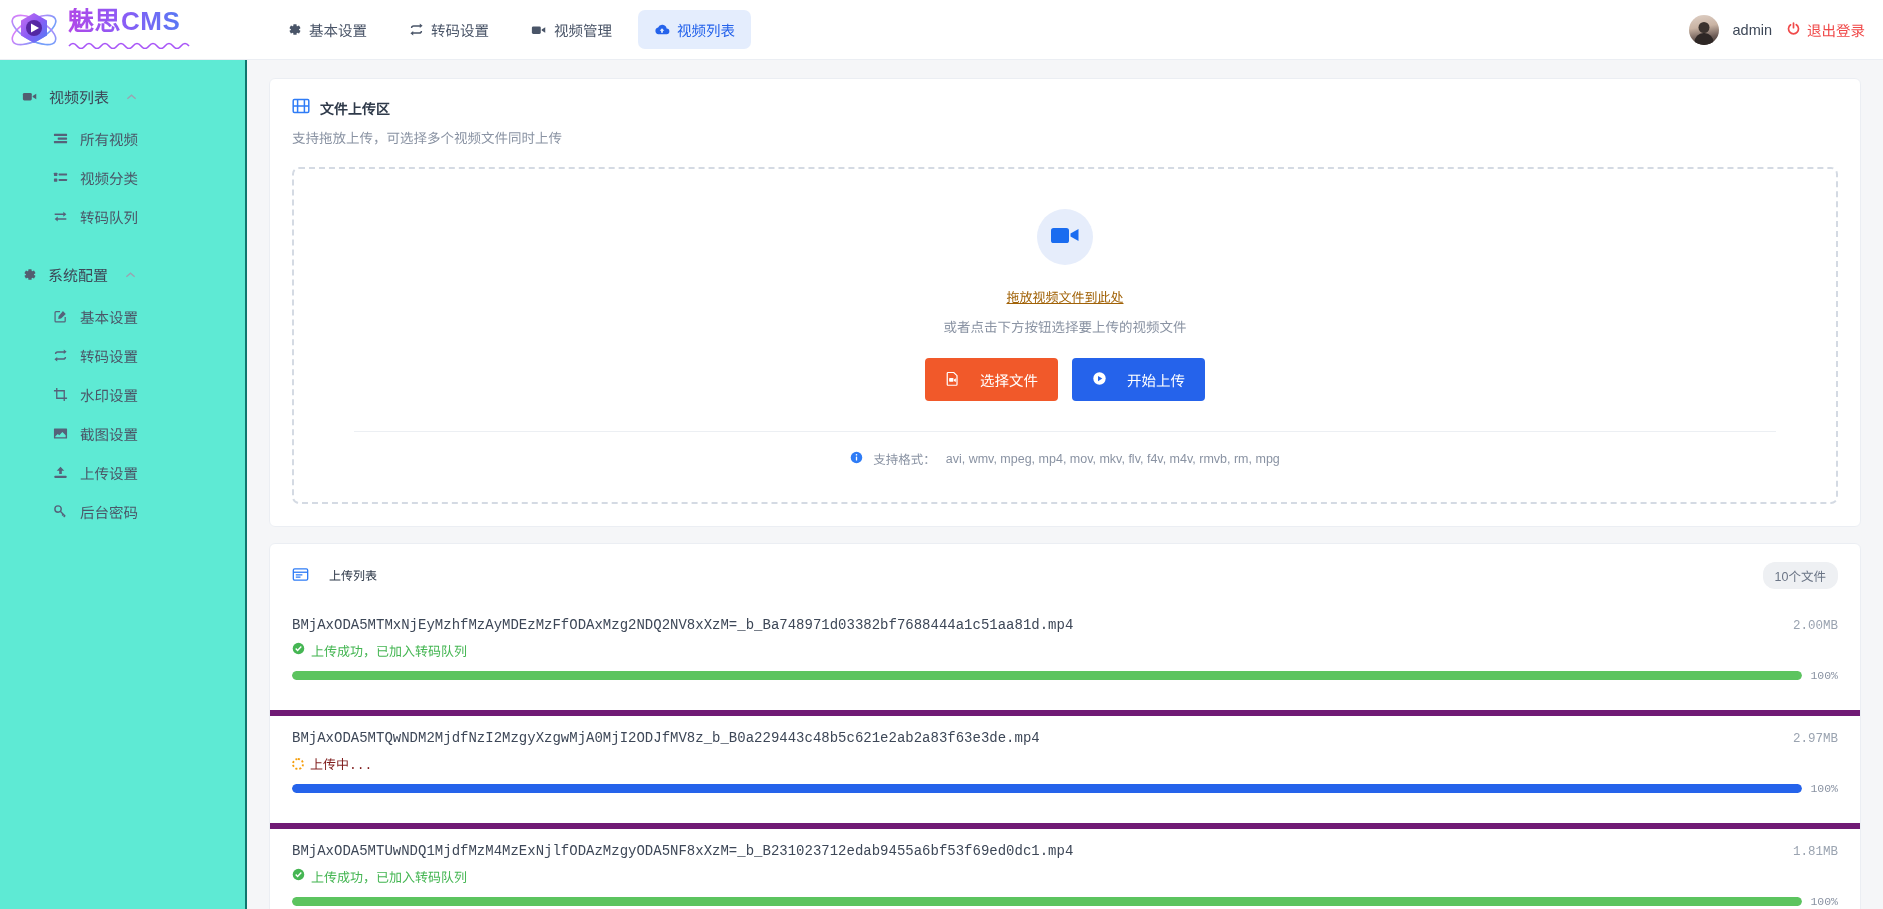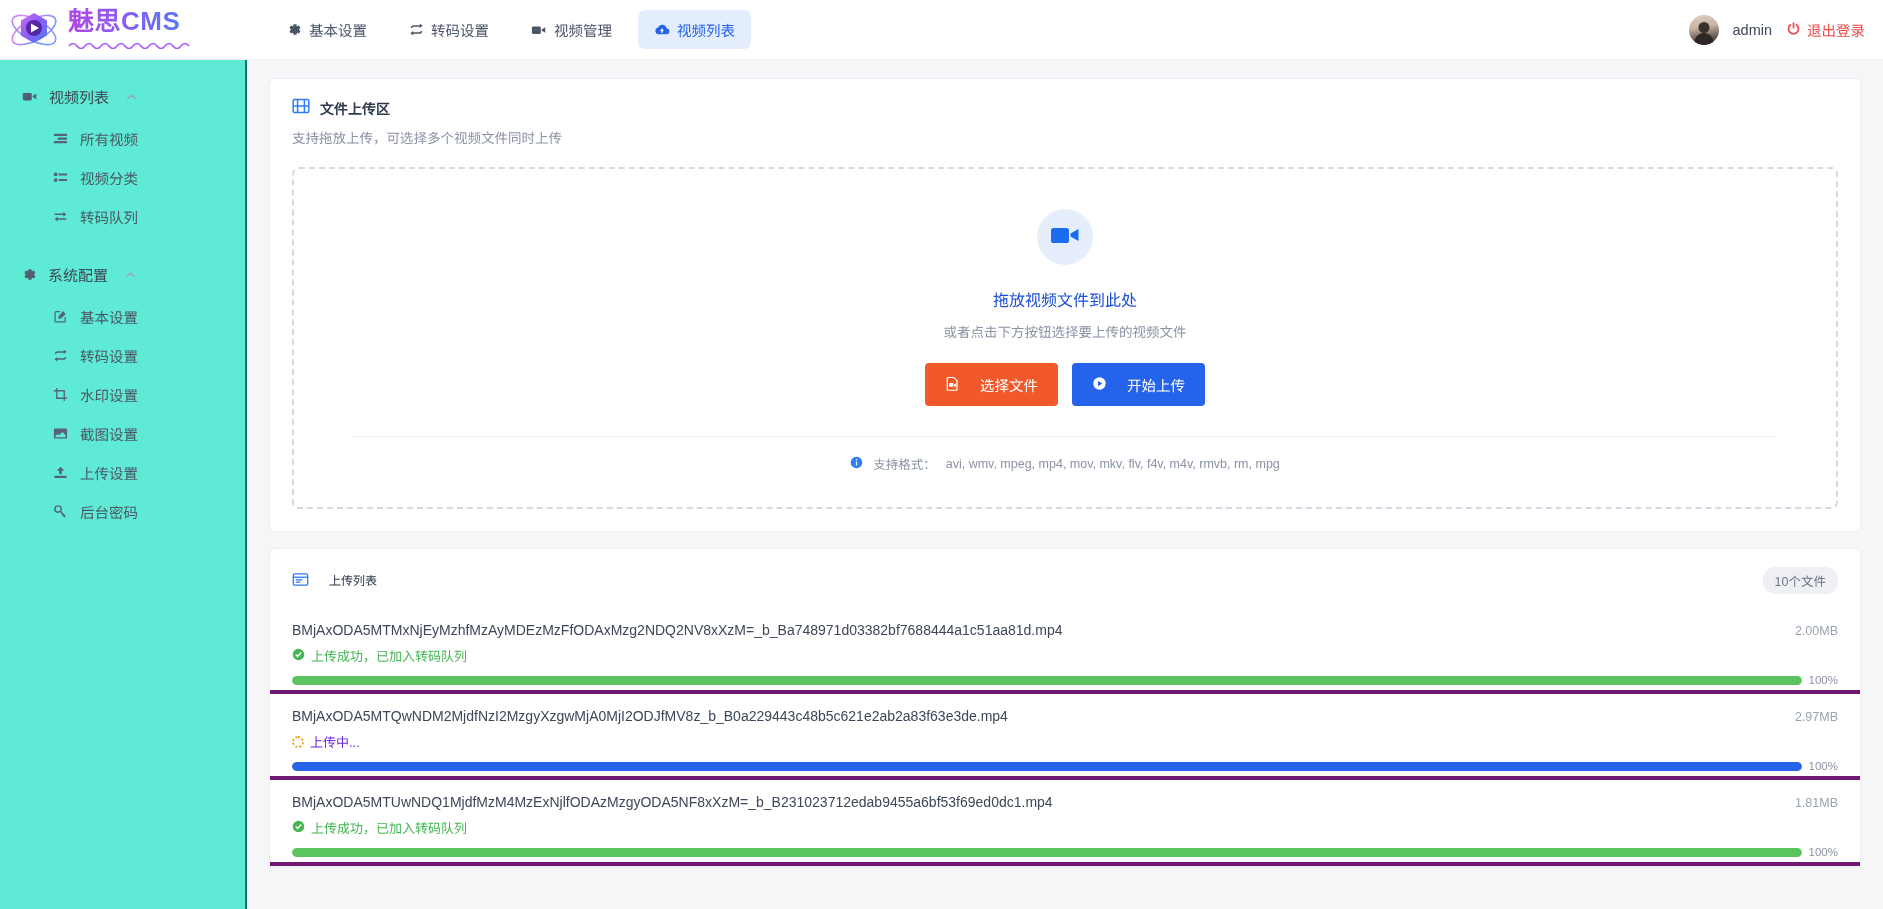--- a/index.html
+++ b/index.html
@@ -145,21 +145,21 @@
     border-radius: 7px;
     padding: 40px 0 34px 0;
     text-align:center;
   }
   .dz-circle {
     width: 56px; height: 56px; border-radius:50%;
     background:#e6edfb;
     display:flex; align-items:center; justify-content:center;
     margin: 0 auto 22px auto;
   }
-  .dz-main { font-size: 16px; color:#1d4ed8; }
+  .dz-main { font-size: 13px; color:#a16207;text-decoration:underline; }
   .dz-sub { font-size: 13.5px; color:#8a93a3; margin-top: 10px; }
   .dz-btns { margin-top: 22px; display:flex; justify-content:center; gap: 14px; }
   .btn {
     display:inline-flex; align-items:center; gap:20px;
     padding: 11px 20px;
     border-radius:4px; border:none;
     font-size: 14.5px; color:#fff; cursor:pointer;
     font-family: inherit;
   }
   .btn-orange { background:#f1592a; }
@@ -180,36 +180,37 @@
     font-size: 12px; color:#2f3a4a;
   }
   .count-badge {
     margin-left:auto;
     background:#eef0f3; color:#6b7586;
     font-size: 12.5px;
     border-radius: 12px; padding: 4px 12px;
   }
   .upload-items { margin-top: 14px; }
   .upload-item {
-    padding: 14px 22px 4px 22px;
-    border-bottom: 4px solid #701a75;
+    padding: 14px 22px 28px 22px;
+    border-bottom: 6px solid #701a75;
+    font-family: Liberation Mono, monospace;
   }
   .ui-row { display:flex; align-items:flex-start; }
   .ui-name {
     font-size: 14px; color:#3d4757;
     word-break: break-all; flex: 1; padding-right: 18px;
   }
   .ui-size { font-size: 12.5px; color:#9aa3b0; white-space:nowrap; padding-top:2px; }
   .ui-status {
     margin-top: 8px;
     font-size: 13px;
     display:flex; align-items:center; gap:6px;
   }
   .st-success { color:#45b653; }
-  .st-uploading { color:#6d28d9; }
+  .st-uploading { color:#7f1d1d; }
   .progress-wrap {
     margin-top: 9px;
     display:flex; align-items:center; gap:4px;
   }
   .progress-track {
     flex:1; height: 9px; border-radius: 5px;
     background:#eef0f4; overflow:hidden;
   }
   .progress-fill { height:100%; border-radius:5px; }
   .pf-green { background:#5cc45f; }

